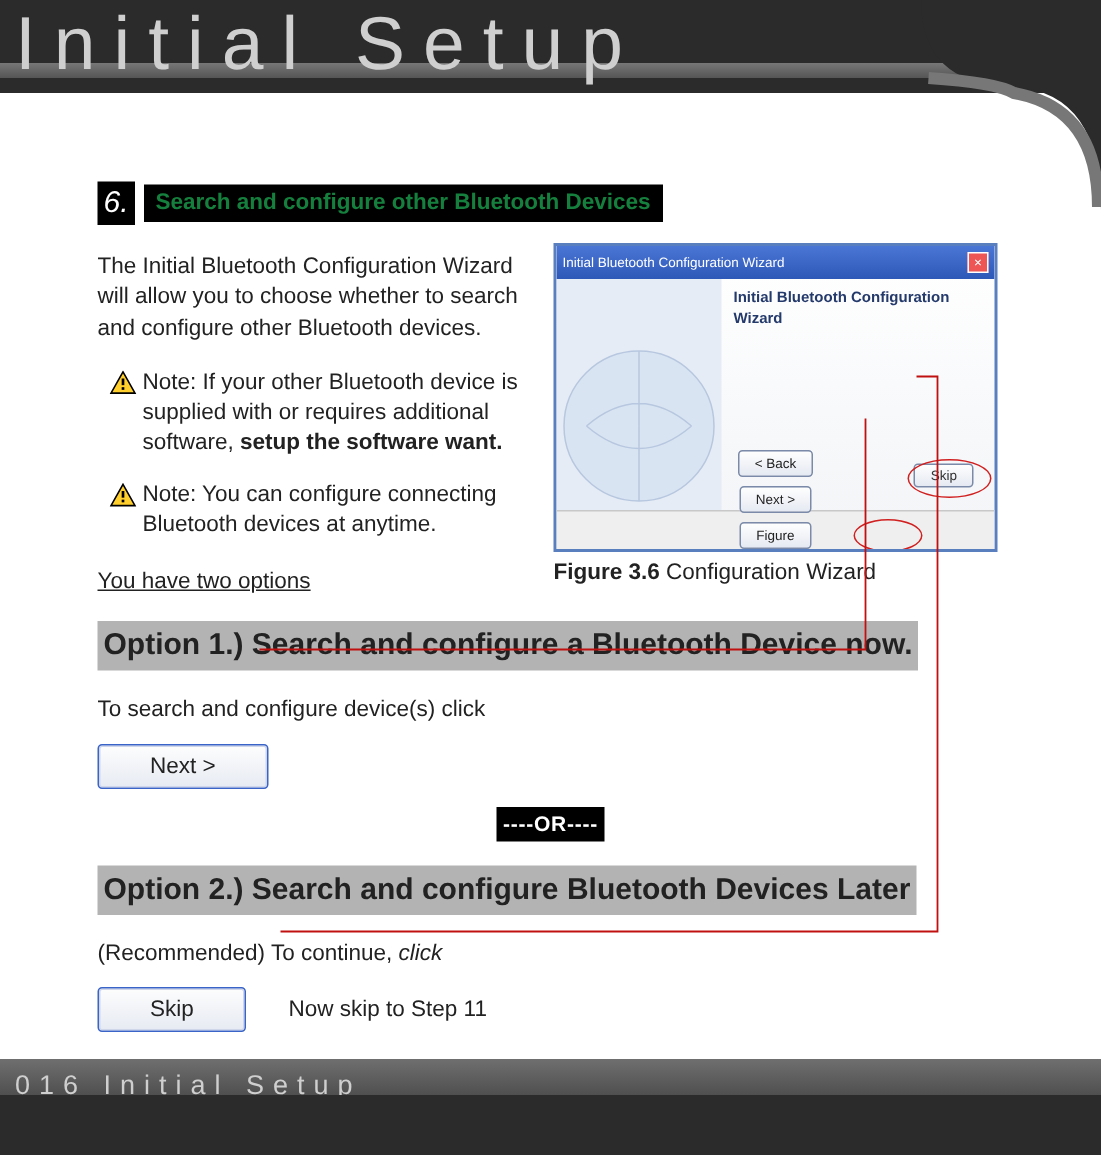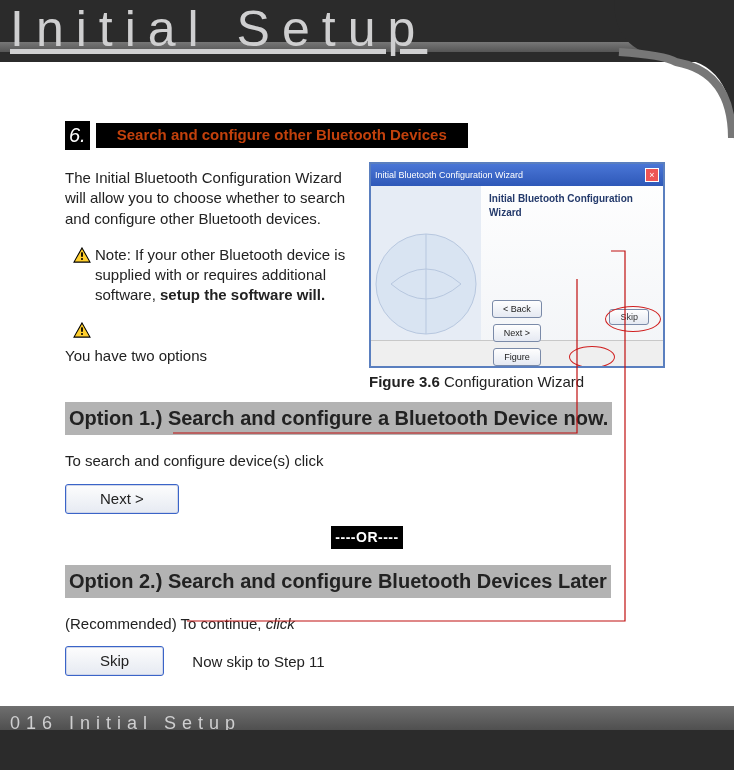--- a/index.html
+++ b/index.html
@@ -29,21 +29,20 @@
   .header-title {
     position: absolute;
     top: 0;
     left: 10px;
     color: #cfcfd0;
     font-size: 50px;
     font-weight: 300;
     letter-spacing: 12px;
     font-family: Arial, sans-serif;
     z-index: 3;
-    text-decoration: underline;
   }
   .header-curve {
     position: absolute;
     top: 0;
     right: 0;
     width: 120px;
     height: 140px;
     z-index: 4;
   }
   .page {
@@ -58,22 +57,22 @@
     font-size: 15px;
     color: #222;
     line-height: 1.35;
   }
   .step-row { display: flex; align-items: center; gap: 6px; margin-bottom: 12px; }
   .step-num-box {
     background: #000; color: #fff; padding: 1px 4px;
     font-family: Arial, sans-serif; font-size: 20px; font-style: italic; font-weight: 300;
   }
   .step-heading {
-    background: #000; color: #c2410c; font-weight: bold;
-    padding: 2px 21px; font-size: 15px;
+    background: #000; color: #15803d; font-weight: bold;
+    padding: 2px 8px; font-size: 15px;
   }
   .two-col { display: flex; gap: 12px; }
   .col-text { flex: 1 1 52%; font-size: 15px; }
   .col-fig  { flex: 0 0 300px; }
   .note-row { display: flex; align-items: flex-start; gap: 4px; margin-top: 14px; padding-left: 8px; }
   .warn-icon { width: 18px; height: 16px; flex: 0 0 18px; margin-top: 2px; }
   .note-text { font-size: 15px; }
   .bold { font-weight: bold; }
   .fig-caption { font-size: 15px; margin-top: 4px; }
   .fig-caption .figlabel { font-weight: bold; }
@@ -196,33 +195,34 @@
     <div class="col-text">
       <div class="plain">The Initial Bluetooth Configuration Wizard will allow you to choose whether to search and configure other Bluetooth devices.</div>
 
       <div class="note-row">
         <svg class="warn-icon" viewBox="0 0 20 18">
           <path d="M10 1 L19 17 H1 Z" fill="#ffcf2e" stroke="#000" stroke-width="1.2"></path>
           <rect x="9" y="6" width="2" height="5" fill="#000"></rect>
           <rect x="9" y="12.5" width="2" height="2" fill="#000"></rect>
         </svg>
         <div class="note-text">
-          <span>Note: If your other Bluetooth device is supplied with or requires additional software, </span><span class="bold">setup the software will.</span>
+          <span>Note: If your other Bluetooth device is supplied with or requires additional software, </span><span class="bold">setup the software want.</span>
         </div>
       </div>
 
       <div class="note-row">
         <svg class="warn-icon" viewBox="0 0 20 18">
           <path d="M10 1 L19 17 H1 Z" fill="#ffcf2e" stroke="#000" stroke-width="1.2"></path>
           <rect x="9" y="6" width="2" height="5" fill="#000"></rect>
           <rect x="9" y="12.5" width="2" height="2" fill="#000"></rect>
         </svg>
-      </div>
-
-      <div class="plain" style="margin-top:6px;">You have two options</div>
+        <div class="note-text">Note: You can configure connecting Bluetooth devices at anytime.</div>
+      </div>
+
+      <div class="plain" style="margin-top:16px;text-decoration:underline;">You have two options</div>
     </div>
 
     <div class="col-fig">
       <div class="fig-img">
         <div class="fig-titlebar">
           <span>Initial Bluetooth Configuration Wizard</span>
           <span class="xbtn">×</span>
         </div>
         <div class="fig-body">
           <div class="fig-side">

